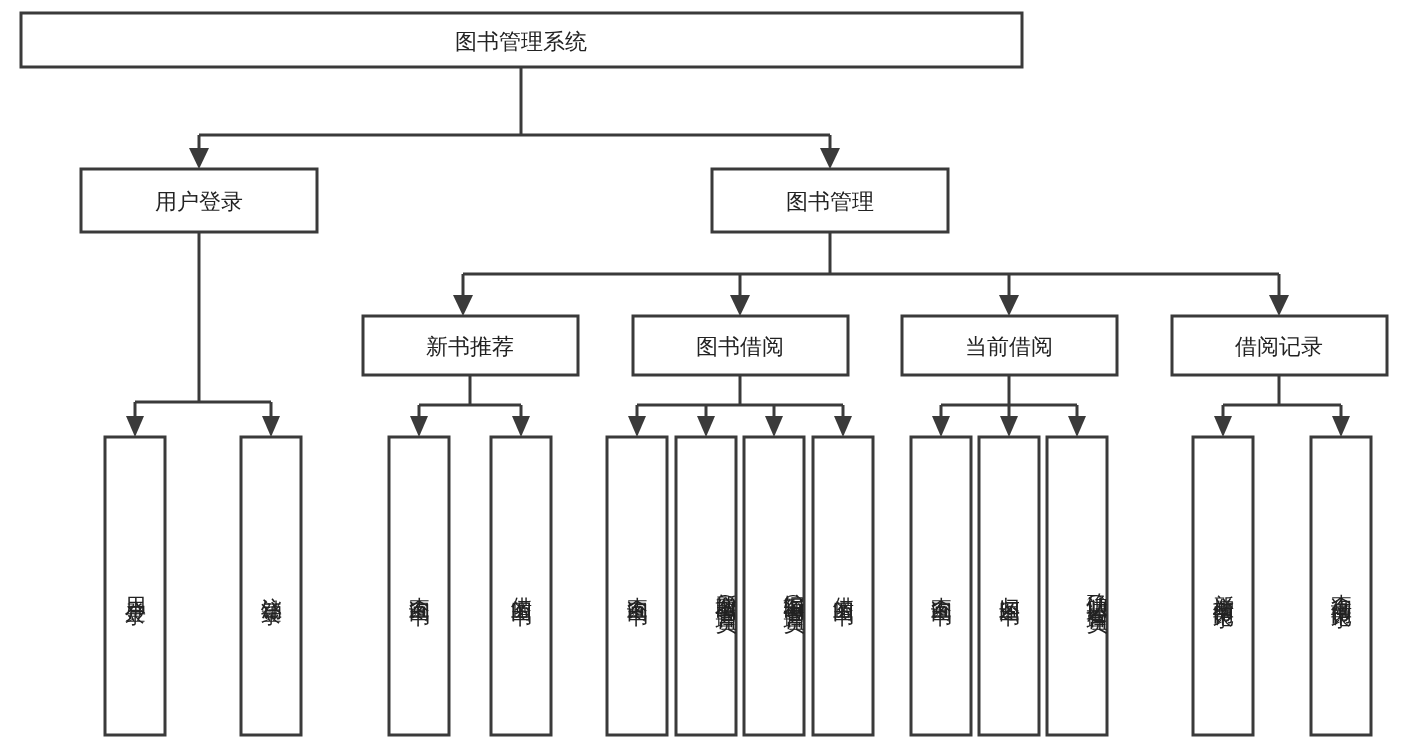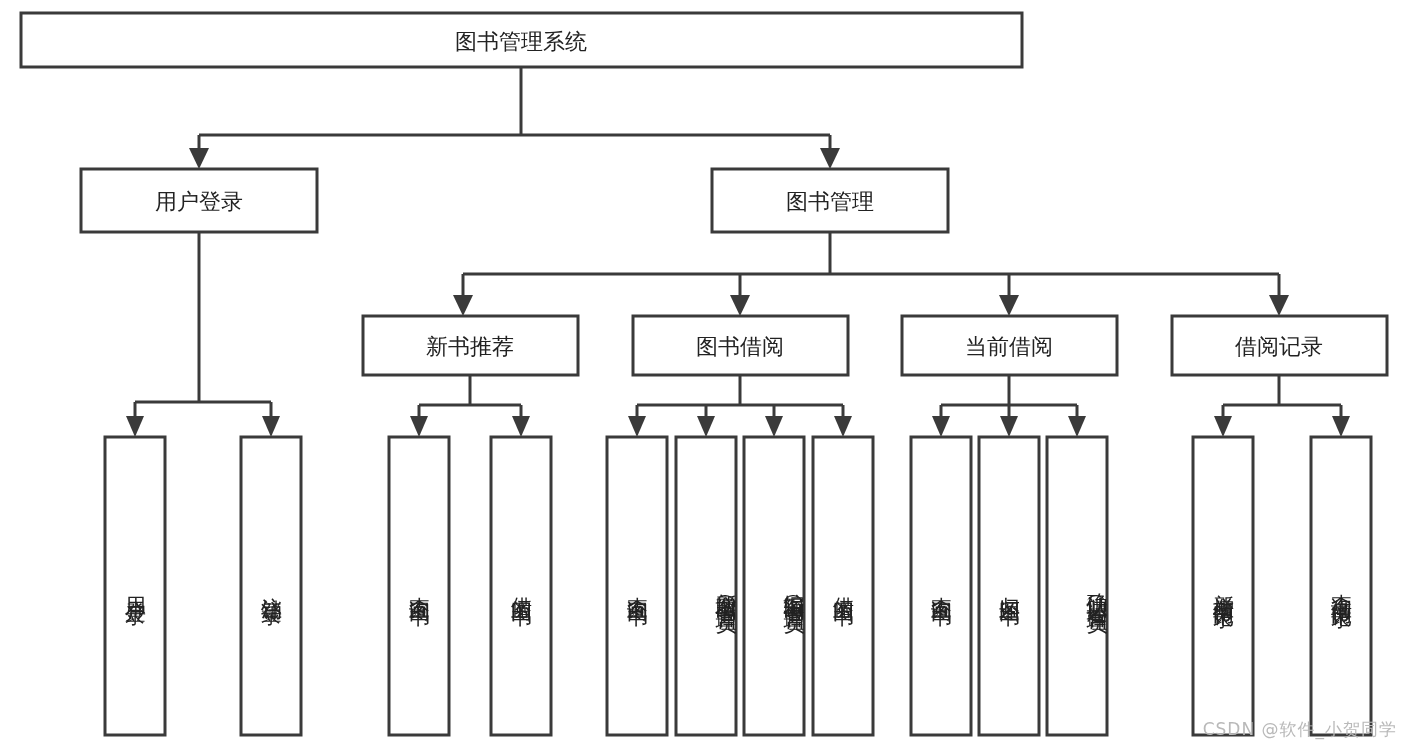--- a/index.html
+++ b/index.html
@@ -182,15 +182,14 @@
   <div class="leaf-label" style="left:744px;top:437px;width:60px;height:298px;align-items:flex-start;padding-top:6px;box-sizing:border-box;">编辑图书（管理员）</div>
   <div class="leaf-label" style="left:813px;top:437px;width:60px;height:298px;">借阅图书</div>
 
   <div class="leaf-label" style="left:911px;top:437px;width:60px;height:298px;">查询图书</div>
   <div class="leaf-label" style="left:979px;top:437px;width:60px;height:298px;">归还图书</div>
   <div class="leaf-label" style="left:1047px;top:437px;width:60px;height:298px;align-items:flex-start;padding-top:6px;box-sizing:border-box;">确认归还（管理员）</div>
 
   <div class="leaf-label" style="left:1193px;top:437px;width:60px;height:298px;">新增借阅记录</div>
   <div class="leaf-label" style="left:1311px;top:437px;width:60px;height:298px;">查询借阅记录</div>
 
-  <div class="watermark">CSDN @软件_小贺同学</div>
 
 </div>
 
 </body></html>

